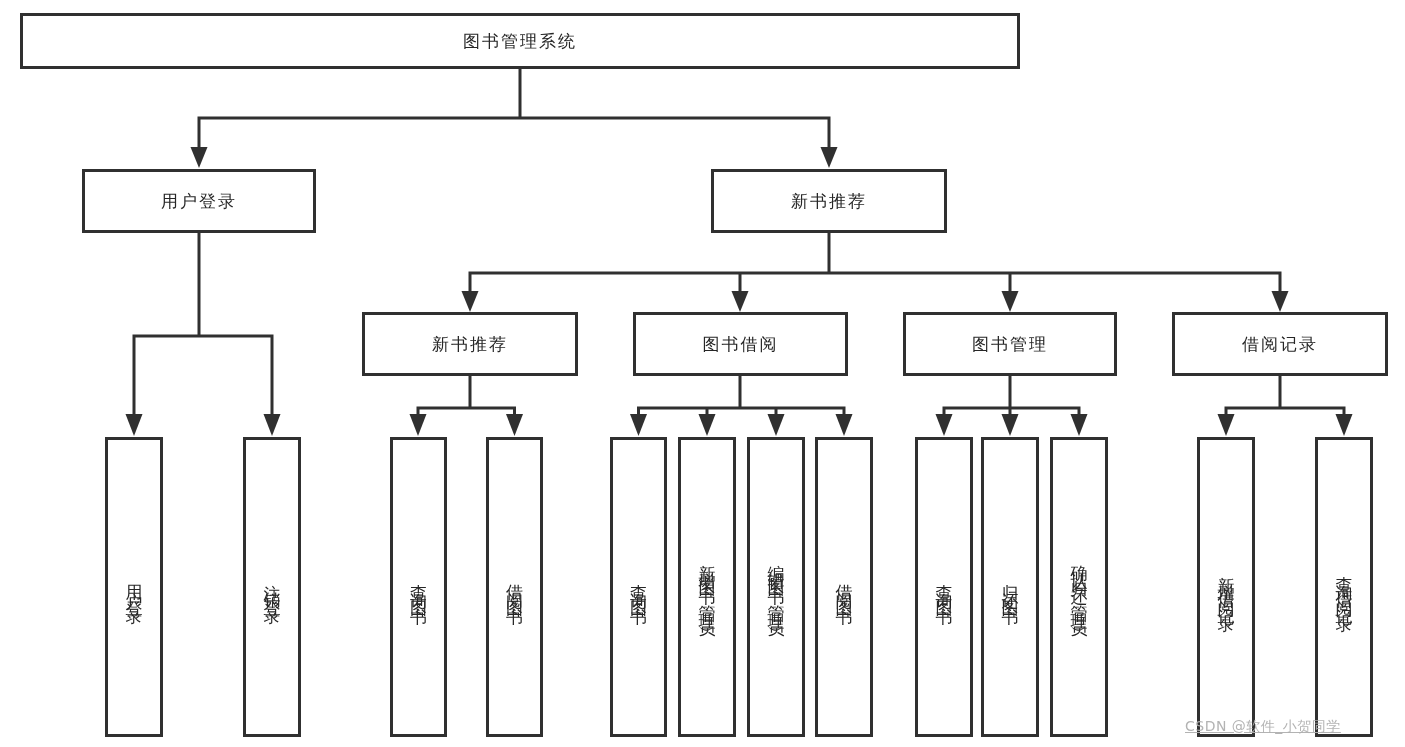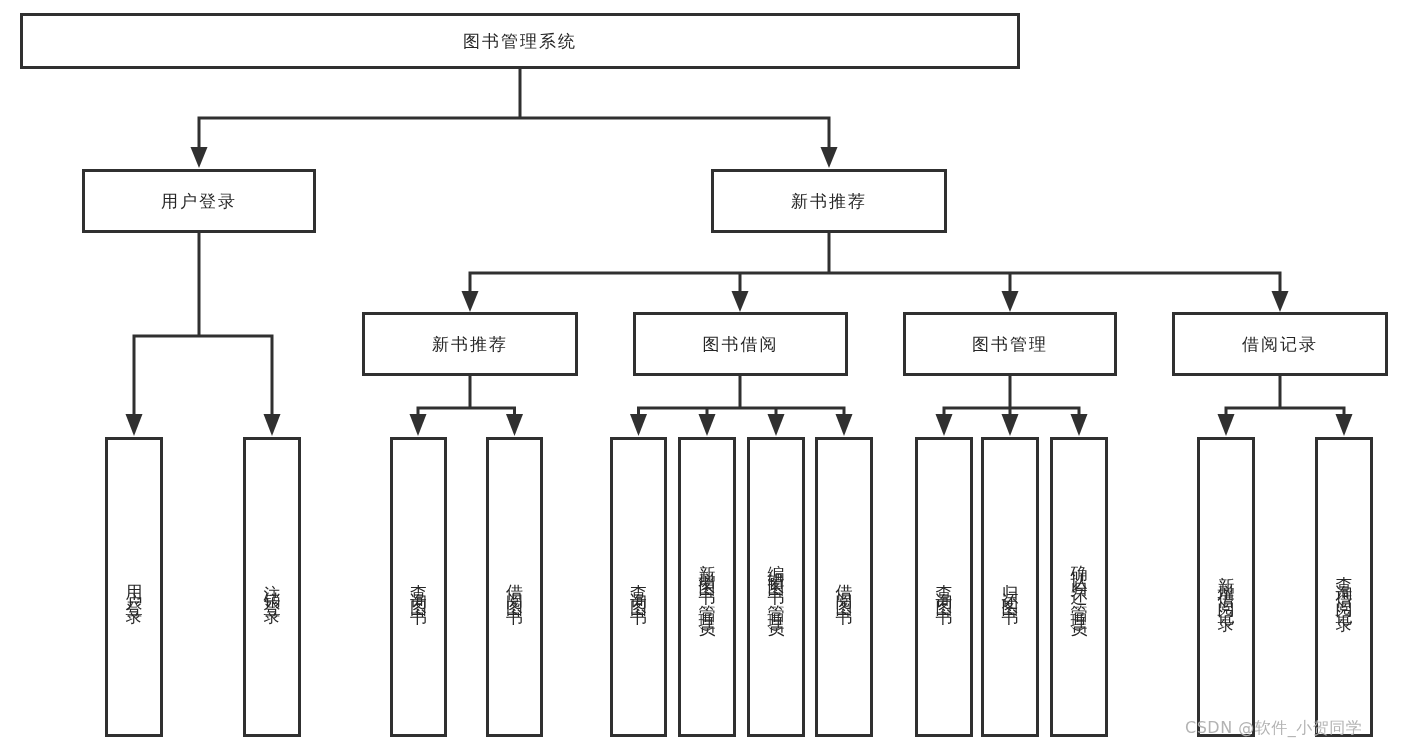--- a/index.html
+++ b/index.html
@@ -30,24 +30,25 @@
   }
   .node.v .lbl{
     writing-mode:vertical-rl;
     text-orientation:mixed;
     letter-spacing:8px;
     white-space:normal;
   }
   .watermark{
     position:absolute;
     z-index:5;
-    font-size:16px;
+    font-size:14px;
     letter-spacing:0.5px;
     color:rgba(175,175,175,0.95);
     white-space:nowrap;
+    text-decoration:underline;
   }
 </style>
 </head>
 <body>
 
 <div class="stage">
 
   <svg class="connectors" width="1405" height="747" viewBox="0 0 1405 747">
     <g stroke="#303030" stroke-width="3" fill="none">
 

